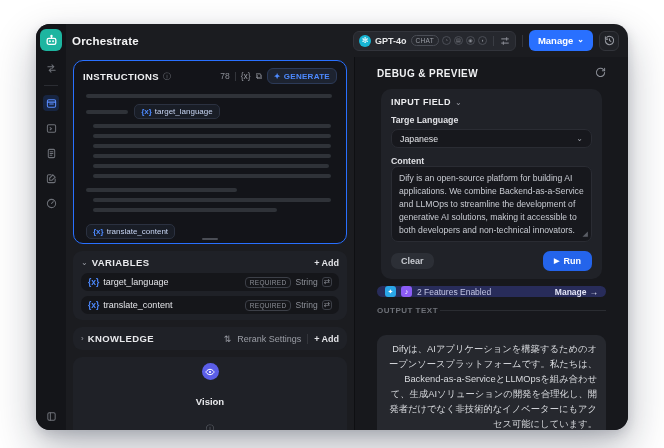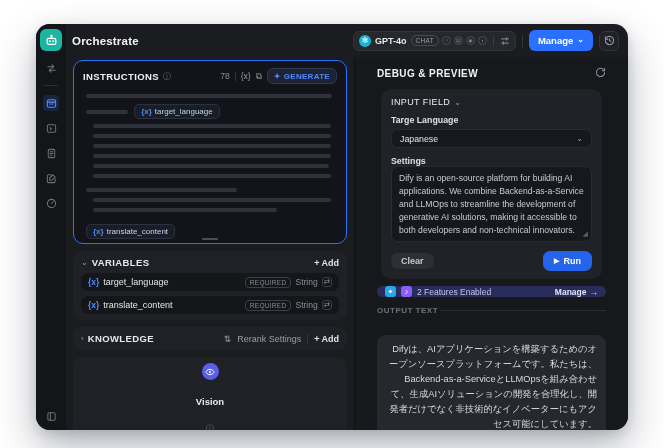--- a/index.html
+++ b/index.html
@@ -81,21 +81,21 @@
   .toggle { margin-left:auto; width:23px; height:13px; border-radius:7px; background:#484c54; position:relative; }
   .toggle .knob { position:absolute; left:2px; top:2px; width:9px; height:9px; border-radius:50%; background:#fff; }
 
   
   .debug-head { display:flex; align-items:center; }
   .debug-title { color:#f0f1f3; font-size:10px; font-weight:bold; letter-spacing:.4px; }
   .refresh-btn { margin-left:auto; color:#8b8e96; }
 
   .input-card { background:#202228; border-radius:10px; margin:7px 4px 0; padding:8px 10px; }
   .if-head { display:flex; align-items:center; gap:4px; }
-  .if-title { color:#ecedef; font-size:9px; font-weight:normal; letter-spacing:.4px; }
+  .if-title { color:#ecedef; font-size:9px; font-weight:bold; letter-spacing:.4px; }
   .if-desc { color:#85888f; font-size:7.8px; line-height:1.45; margin-top:4px; }
   .field-label { color:#dfe0e4; font-size:8.8px; font-weight:bold; margin-top:8px; }
   .select { display:flex; align-items:center; background:#17181d; border:1px solid #2a2c33; border-radius:7px; height:19px; padding:0 8px; margin-top:4px; }
   .select-value { color:#e4e5e9; font-size:8.8px; }
   .select .chev-ico { margin-left:auto; }
   .textarea { background:#17181d; border:1px solid #2a2c33; border-radius:7px; margin-top:0; padding:5px 7px; color:#c9ccd3; font-size:8.6px; line-height:1.5; position:relative; }
   .resize-grip { position:absolute; right:3px; bottom:2px; color:#5a5d65; font-size:7px; }
   .btn-row { display:flex; align-items:center; margin-top:9px; }
   .clear-btn { background:#2c2f36; color:#c6c9cf; border:none; font-family:inherit; border-radius:7px; height:16px; padding:0 10px; font-size:9px; font-weight:bold; }
   .run-btn { margin-left:auto; background:#2464eb; color:#fff; border:none; font-family:inherit; border-radius:7px; height:20px; padding:0 11px; font-size:9px; font-weight:bold; display:flex; align-items:center; gap:4px; }
@@ -334,21 +334,21 @@
             <span class="if-title">INPUT FIELD</span>
             <span class="chev-ico">⌄</span>
           </div>
 
           <div class="field-label">Targe Language</div>
           <div class="select">
             <span class="select-value">Japanese</span>
             <span class="chev-ico">⌄</span>
           </div>
 
-          <div class="field-label">Settings</div>
+          <div class="field-label">Content</div>
           <div class="textarea">
             <span>Dify is an open-source platform for building AI applications. We combine Backend-as-a-Service and LLMOps to streamline the development of generative AI solutions, making it accessible to both developers and non-technical innovators.</span>
             <span class="resize-grip">◢</span>
           </div>
 
           <div class="btn-row">
             <button class="clear-btn">Clear</button>
             <button class="run-btn">
               <span class="play">▶</span>
               <span>Run</span>

